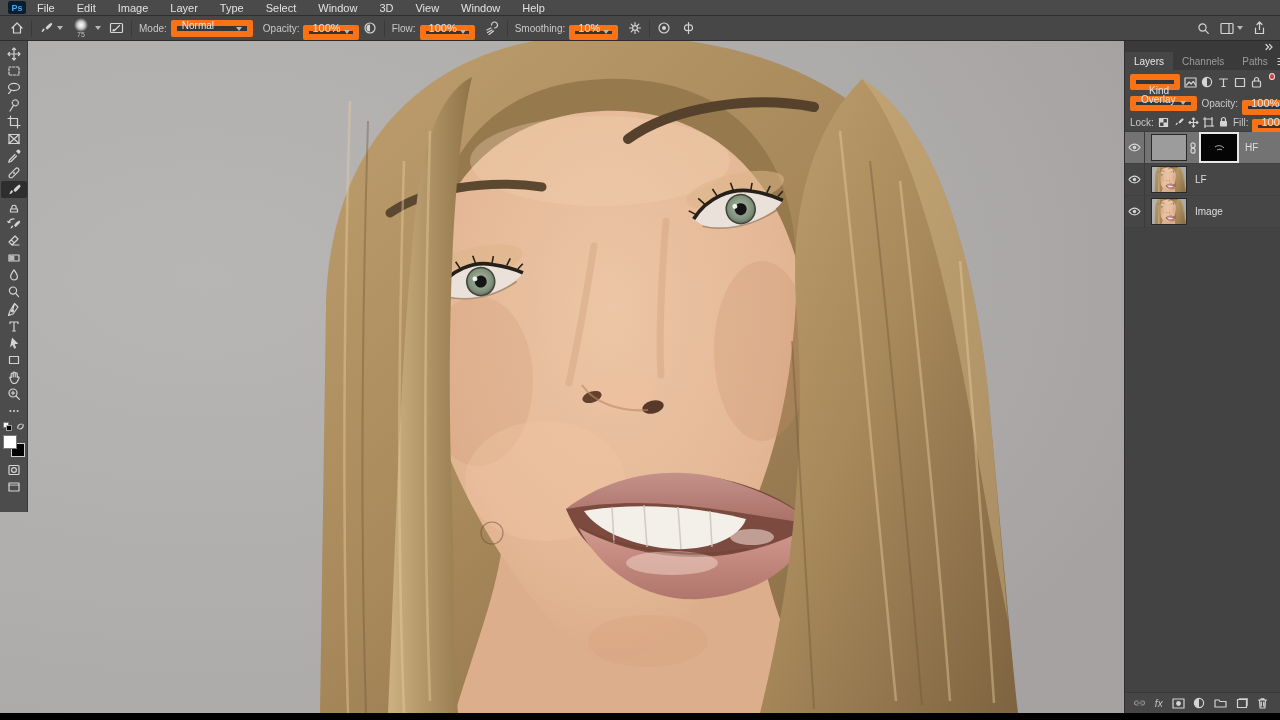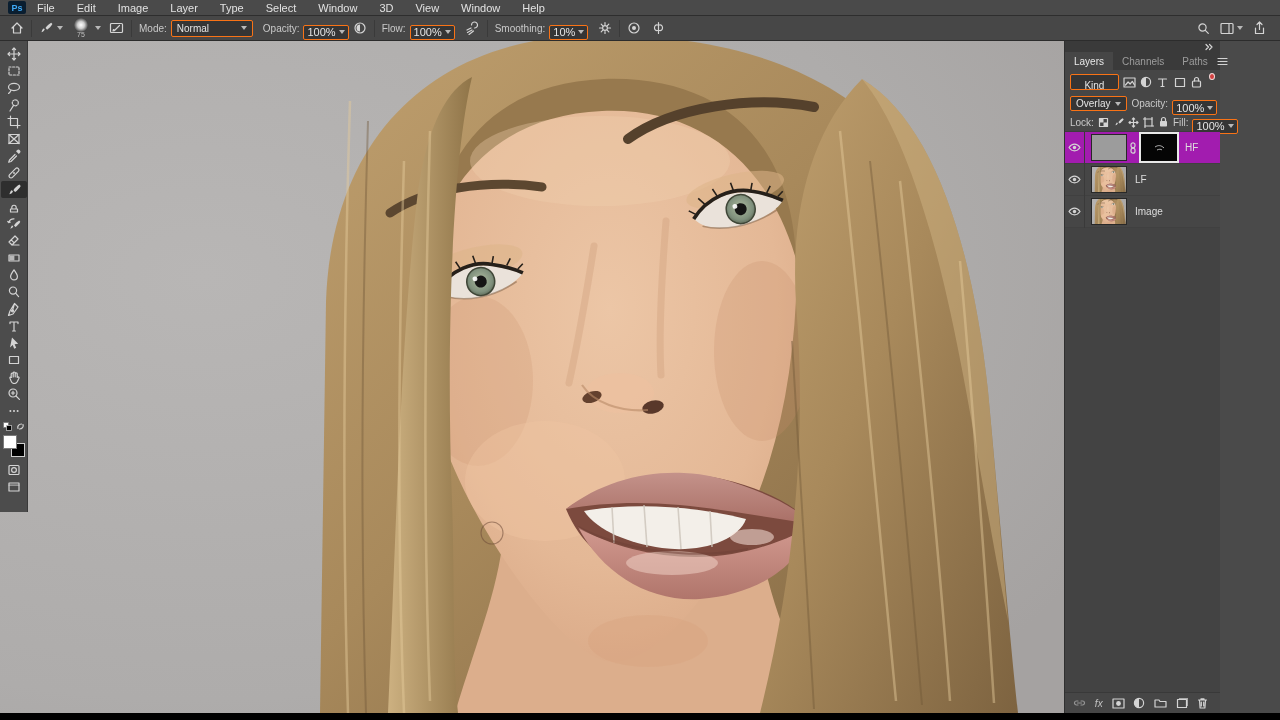--- a/index.html
+++ b/index.html
@@ -28,22 +28,22 @@
 
   
   .optionsbar {
     position:absolute; left:0; top:16px; width:1280px; height:25px;
     background:#474747; border-bottom:1px solid #2c2c2c;
     display:flex; align-items:center; font-size:10px; color:#d6d6d6;
   }
   .ob-group { display:flex; align-items:center; gap:4px; }
   .ob-sep { width:1px; height:17px; background:#3a3a3a; margin:0 7px; }
   .fld {
-    background:#353535; border:1px solid #f97316; border-radius:2px;
-    height:17px; display:flex; align-items:center; padding:0 5px; gap:5px; color:#e4e4e4;
+    background:#353535; border:6px solid #f97316; border-radius:2px;
+    height:17px; display:flex; align-items:flex-end; padding:0 5px; gap:5px; color:#e4e4e4;
   }
   .chev { width:0; height:0; border-left:3px solid transparent; border-right:3px solid transparent; border-top:4px solid #b8b8b8; }
   .brush-preview { display:flex; flex-direction:column; align-items:center; width:20px; }
   .brush-dot { width:14px; height:14px; border-radius:50%;
     background:radial-gradient(circle, #ffffff 0%, #cfcfcf 35%, rgba(120,120,120,0) 72%); }
   .brush-size { font-size:7px; color:#c0c0c0; line-height:6px; }
   .ob-right { margin-left:auto; display:flex; align-items:center; gap:10px; margin-right:14px; }
 
   
   .toolbar {
@@ -57,42 +57,42 @@
   .swatches { position:relative; width:22px; height:22px; margin-top:4px; }
   .sw-fg { position:absolute; left:0; top:0; width:14px; height:14px; background:#ffffff; border:1px solid #7a7a7a; z-index:2; }
   .sw-bg { position:absolute; right:0; bottom:0; width:14px; height:14px; background:#000000; border:1px solid #cfcfcf; }
   .mini-swatch { display:flex; width:22px; justify-content:space-between; margin-top:3px; }
 
   
   .canvas { position:absolute; left:0; top:41px; width:1124px; height:672px; background:#b1afae; z-index:1; }
 
   
   .rightpanel {
-    position:absolute; left:1064px; top:41px; width:156px; height:672px;
+    position:absolute; left:1124px; top:41px; width:156px; height:672px;
     background:#464646; border-left:1px solid #303030; z-index:4;
     display:flex; flex-direction:column; font-size:10px;
   }
   .rp-strip { height:11px; background:#3a3a3a; display:flex; justify-content:flex-end; align-items:center; padding-right:6px; }
   .rp-tabs { height:18px; background:#3a3a3a; display:flex; align-items:stretch; color:#9c9c9c; }
   .rp-tab { padding:0 9px; display:flex; align-items:center; font-size:10px; }
   .rp-tab.active { background:#464646; color:#e8e8e8; }
   .rp-tabmenu { margin-left:auto; display:flex; align-items:center; padding-right:6px; }
   .rp-row { display:flex; align-items:center; padding:0 5px; gap:4px; }
   .row-kind { height:24px; }
   .kind-fld { width:58px; height:16px;flex-direction:column; }
   .filter-btn { width:16px; height:15px; display:flex; align-items:center; justify-content:center; }
   .filter-dot { width:7px; height:7px; border-radius:50%; background:#d34040; border:1px solid #f0d8d8; margin-left:2px; align-self:flex-start; margin-top:3px; }
   .row-blend { height:19px; }
   .blend-fld { width:84px; height:15px; justify-content:space-between; }
   .tiny-label { font-size:10px; color:#c9c9c9; white-space:nowrap; }
   .val-fld { height:15px; padding:0 3px; gap:3px; font-size:11px;margin-top:8px; }
   .row-lock { height:19px; border-bottom:1px solid #3d3d3d; }
   .layers-list { flex:0 0 auto; }
   .layer-row { height:32px; display:flex; align-items:center; border-bottom:1px solid #404040; }
-  .layer-row.selected { background:#a21caf; }
+  .layer-row.selected { background:#737373; }
   .eye-box { width:20px; height:32px; display:flex; align-items:center; justify-content:center; border-right:1px solid #3a3a3a; }
   .thumb { width:36px; height:27px; margin-left:6px; border:1px solid #282828; background:#9c9c9c; overflow:hidden; flex:0 0 auto; }
   .thumb svg { width:100%; height:100%; }
   .mask-thumb { width:36px; height:27px; background:#050505; outline:2px solid #e8e8e8; outline-offset:0px; position:relative; flex:0 0 auto; }
   .layer-name { margin-left:8px; color:#dedede; font-size:10px; }
   .rp-spacer { flex:1 1 auto; background:#434343; }
   .rp-footer { height:21px; border-top:1px solid #393939; display:flex; align-items:center; justify-content:space-between; padding:0 12px 0 8px; }
   .fx-label { color:#c2c2c2; font-size:10px; font-style:italic; }
 
   .bottombar { position:absolute; left:0; bottom:0; width:1280px; height:7px; background:#000; z-index:9; }

